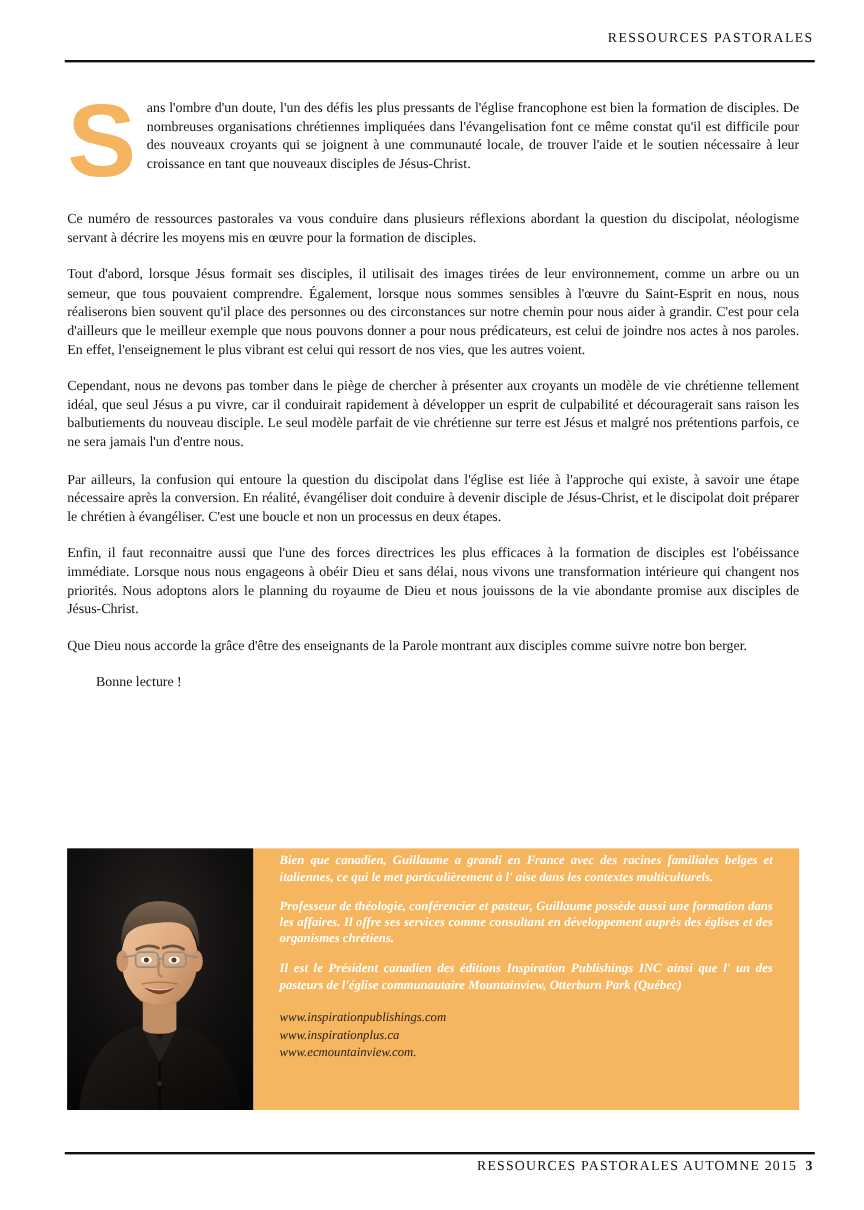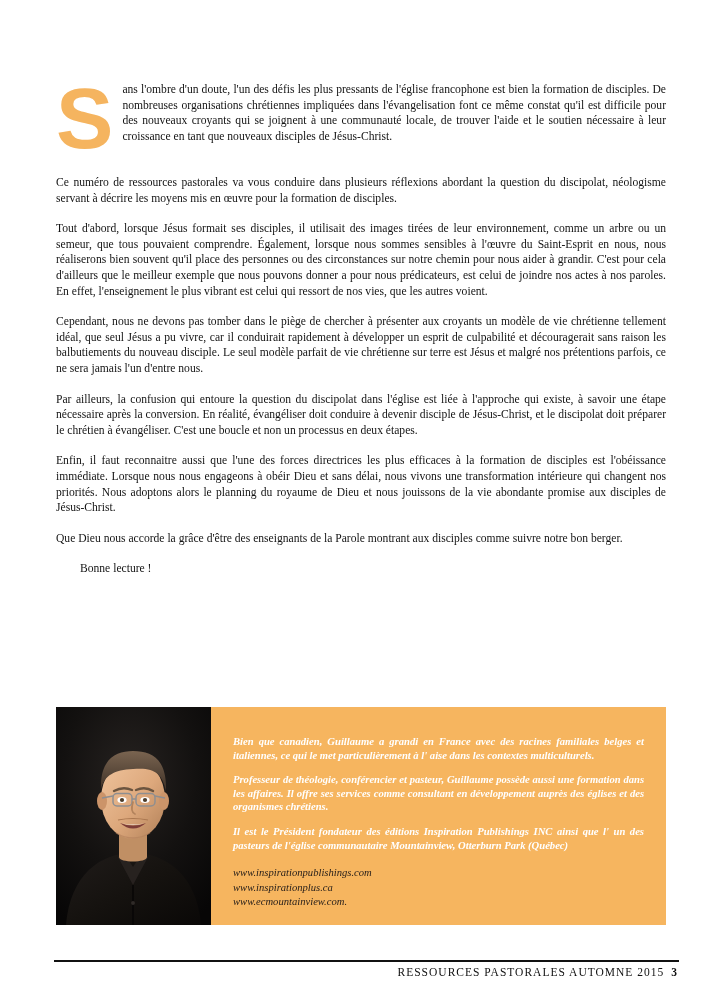--- a/index.html
+++ b/index.html
@@ -119,21 +119,21 @@
     flex: 0 0 155px;
     position: relative;
     overflow: hidden;
     background: #0d0b0a;
   }
   .bio-photo svg { display: block; }
 
   .bio-text {
     flex: 1 1 auto;
     background: #F6B55F;
-    padding: 28px 22px 14px 22px;
+    padding: 4px 22px 14px 22px;
     box-sizing: border-box;
   }
   .bio-par {
     margin: 0 0 11px 0;
     font-size: 10.6px;
     line-height: 13.6px;
     font-style: italic;
     font-weight: 700;
     color: #ffffff;
     text-align: justify;
@@ -180,20 +180,24 @@
   .footer-page {
     margin-left: 7px;
     font-weight: 700;
   }
 </style>
 </head>
 <body>
 
 <div class="page">
 
+  <div class="header">
+    <div class="header-title">RESSOURCES PASTORALES</div>
+    <div class="header-rule"></div>
+  </div>
 
   <div class="content">
 
     <p class="body-par par-drop">
       <span class="dropcap">S</span><span>ans l'ombre d'un doute, l'un des défis les plus pressants de l'église francophone est bien la formation de disciples. De nombreuses organisations chrétiennes impliquées dans l'évangelisation font ce même constat qu'il est difficile pour des nouveaux croyants qui se joignent à une communauté locale, de trouver l'aide et le soutien nécessaire à leur croissance en tant que nouveaux disciples de Jésus-Christ.</span>
     </p>
 
     <p class="body-par">Ce numéro de ressources pastorales va vous conduire dans plusieurs réflexions abordant la question du discipolat, néologisme servant à décrire les moyens mis en œuvre pour la formation de disciples.</p>
 
     <p class="body-par">Tout d'abord, lorsque Jésus formait ses disciples, il utilisait des images tirées de leur environnement, comme un arbre ou un semeur, que tous pouvaient comprendre. Également, lorsque nous sommes sensibles à l'œuvre du Saint-Esprit en nous, nous réaliserons bien souvent qu'il place des personnes ou des circonstances sur notre chemin pour nous aider à grandir. C'est pour cela d'ailleurs que le meilleur exemple que nous pouvons donner a pour nous prédicateurs, est celui de joindre nos actes à nos paroles. En effet, l'enseignement le plus vibrant est celui qui ressort de nos vies, que les autres voient.</p>
@@ -274,21 +278,21 @@
         <path d="M65 116 q12 4 24 0 q-12 3 -24 0 Z" fill="#f4f1ec"></path>
         <path d="M62 113 q15 -3 30 0" stroke="#a9764f" stroke-width="1.1" fill="none"></path>
 
         <path d="M60 126 q17 10 34 0" stroke="#b2815b" stroke-width="1.4" fill="none" opacity="0.6"></path>
       </svg>
     </div>
 
     <div class="bio-text">
       <p class="bio-par">Bien que canadien, Guillaume a grandi en France avec des racines familiales belges et italiennes, ce qui le met particulièrement à l' aise dans les contextes multiculturels.</p>
       <p class="bio-par">Professeur de théologie, conférencier et pasteur, Guillaume possède aussi une formation dans les affaires. Il offre ses services comme consultant en développement auprès des églises et des organismes chrétiens.</p>
-      <p class="bio-par">Il est le Président fondateur des éditions Inspiration Publishings INC ainsi que l' un des pasteurs de l'église communautaire Mountainview, Otterburn Park (Québec)</p>
+      <p class="bio-par">Il est le Président canadien des éditions Inspiration Publishings INC ainsi que l' un des pasteurs de l'église communautaire Mountainview, Otterburn Park (Québec)</p>
 
       <div class="bio-links">
         <span class="bio-link">www.inspirationpublishings.com</span>
         <span class="bio-link">www.inspirationplus.ca</span>
         <span class="bio-link">www.ecmountainview.com.</span>
       </div>
     </div>
   </div>
 
   <div class="footer">

